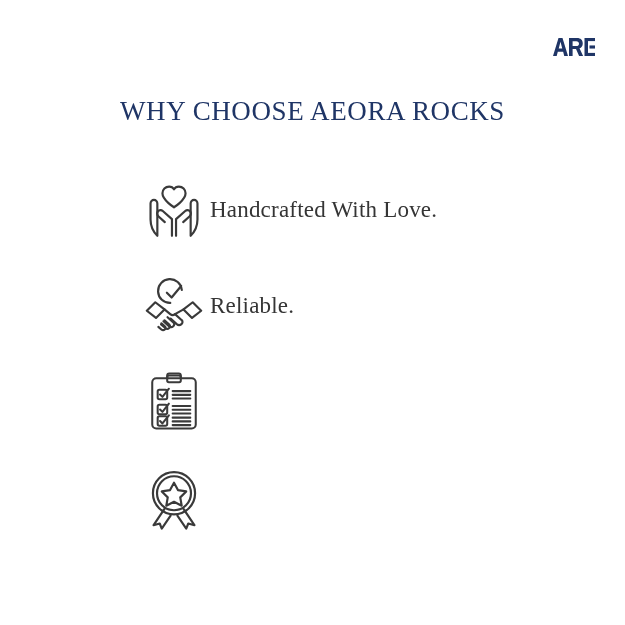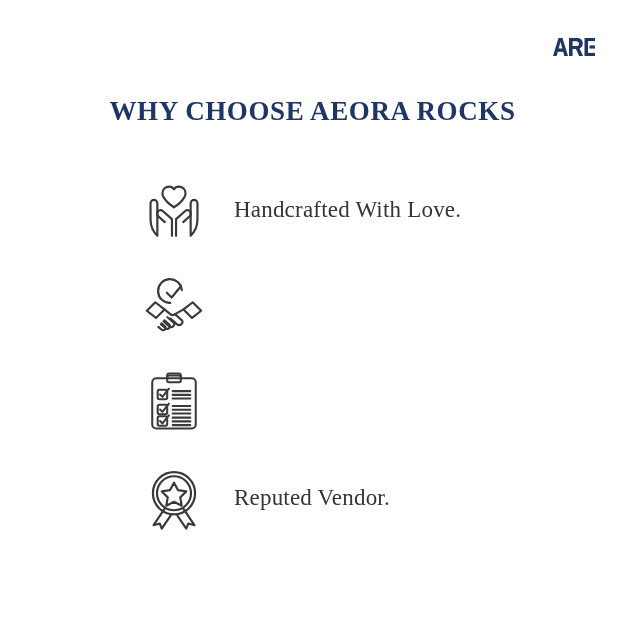--- a/index.html
+++ b/index.html
@@ -33,21 +33,21 @@
   .logo-mark { display: block; }
 
   
   .title {
     position: absolute;
     top: 96px;
     left: 0;
     width: 625px;
     text-align: center;
     font-family: "Liberation Serif", serif;
-    font-weight: bold;
+    font-weight: normal;
     font-size: 27px;
     letter-spacing: 0.6px;
     color: #1f3566;
     white-space: nowrap;
   }
 
   
   .features {
     position: absolute;
     top: 162px;
@@ -68,21 +68,20 @@
     display: flex;
     align-items: center;
     justify-content: center;
   }
   .feature-icon svg {
     display: block;
     width: 68px;
     height: 68px;
   }
   .feature-label {
-    margin-left: 24px;
     font-family: "Liberation Serif", serif;
     font-size: 23px;
     font-weight: normal;
     color: #353535;
     letter-spacing: 0.2px;
     white-space: nowrap;
   }
 </style>
 </head>
 <body>
@@ -152,20 +151,21 @@
 
           <path d="M36 55 L44.5 62 C46.5 63.7 49.5 63.7 51.5 62 L64 55"></path>
 
           <path d="M51.5 62 L61 70.5 C63 72.2 63 75 61 76.7 C59 78.4 56 78.4 54 76.7 L45 68.5"></path>
 
           <path d="M40.5 66.5 L49 74 C50.8 75.6 50.8 78.2 49 79.8 C47.2 81.4 44.4 81.4 42.6 79.8 L34.5 72.5"></path>
           <path d="M36 71 L43 77.2 C44.6 78.6 44.6 81 43 82.4 C41.4 83.8 38.8 83.8 37.2 82.4 L31 77"></path>
           <path d="M31.5 75.5 L36.5 80 C37.9 81.2 37.9 83.3 36.5 84.5 C35.1 85.7 32.8 85.7 31.4 84.5 L27 80.7"></path>
         </svg>
       </span>
+      <span class="feature-label">Reliable.</span>
     </div>
 
     <div class="feature-row">
       <span class="feature-icon">
         <svg viewBox="0 0 100 100" fill="none" stroke="#3a3a3a" stroke-width="3" stroke-linecap="round" stroke-linejoin="round" aria-hidden="true">
 
           <rect x="18" y="15" width="64" height="74" rx="6"></rect>
 
           <path d="M40 15 L40 11 C40 9.3 41.3 8 43 8 L57 8 C58.7 8 60 9.3 60 11 L60 15"></path>
           <rect x="40" y="11" width="20" height="10" rx="2.5"></rect>
@@ -199,17 +199,16 @@
           <path d="M64 66 L80 90 L71 87.5 L68 95 L55 76"></path>
 
           <circle cx="50" cy="43" r="31"></circle>
 
           <circle cx="50" cy="43" r="25"></circle>
 
           <path d="M50 27.5 L55.8 38.4 L68 40.3 L59.2 49.1 L61.3 61.3
                    L50 55.5 L38.7 61.3 L40.8 49.1 L32 40.3 L44.2 38.4 Z"></path>
         </svg>
       </span>
-      <span class="feature-label">Reputed Vendor.</span>
     </div>
 
   </div>
 </div>
 
 </body></html>

